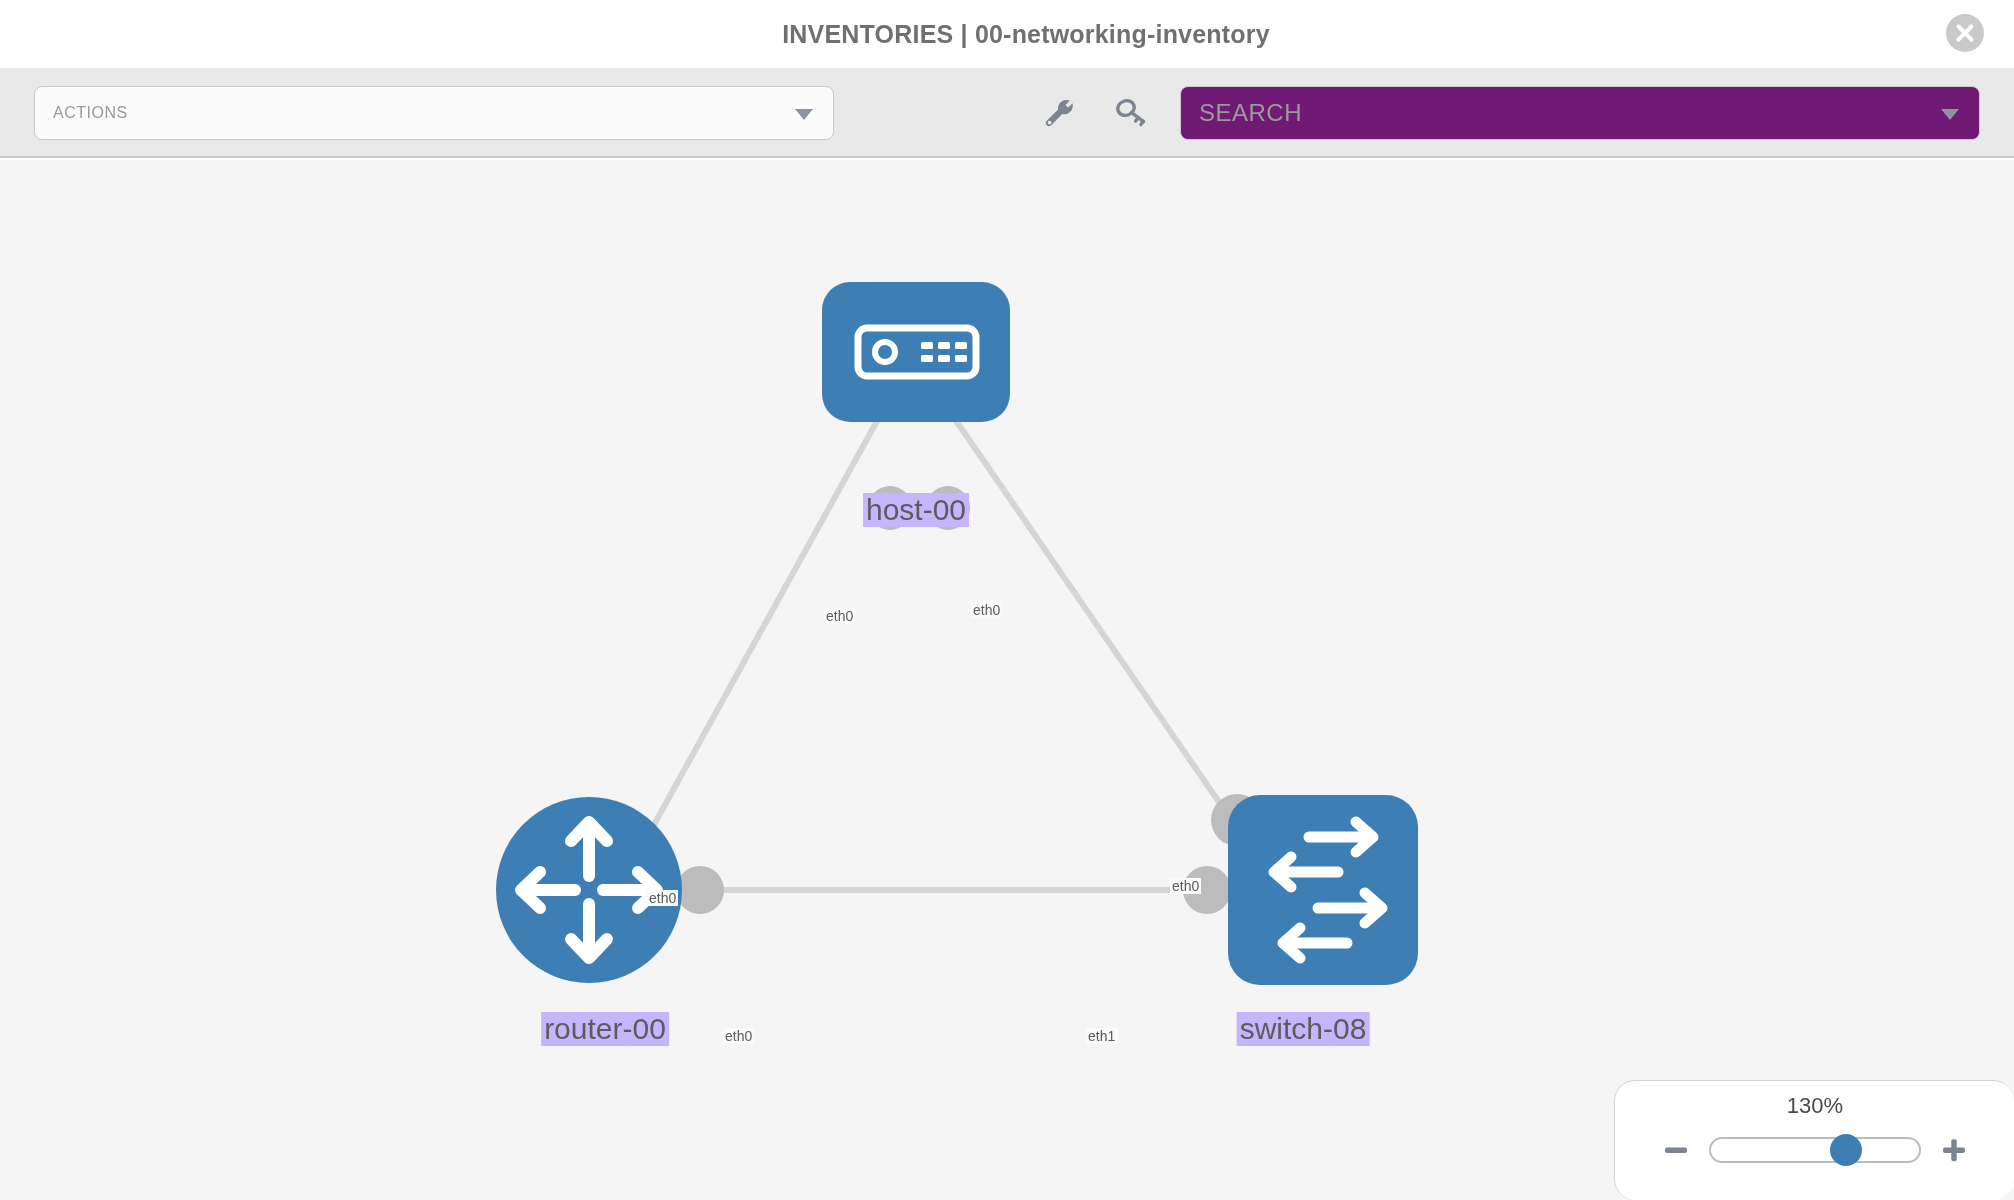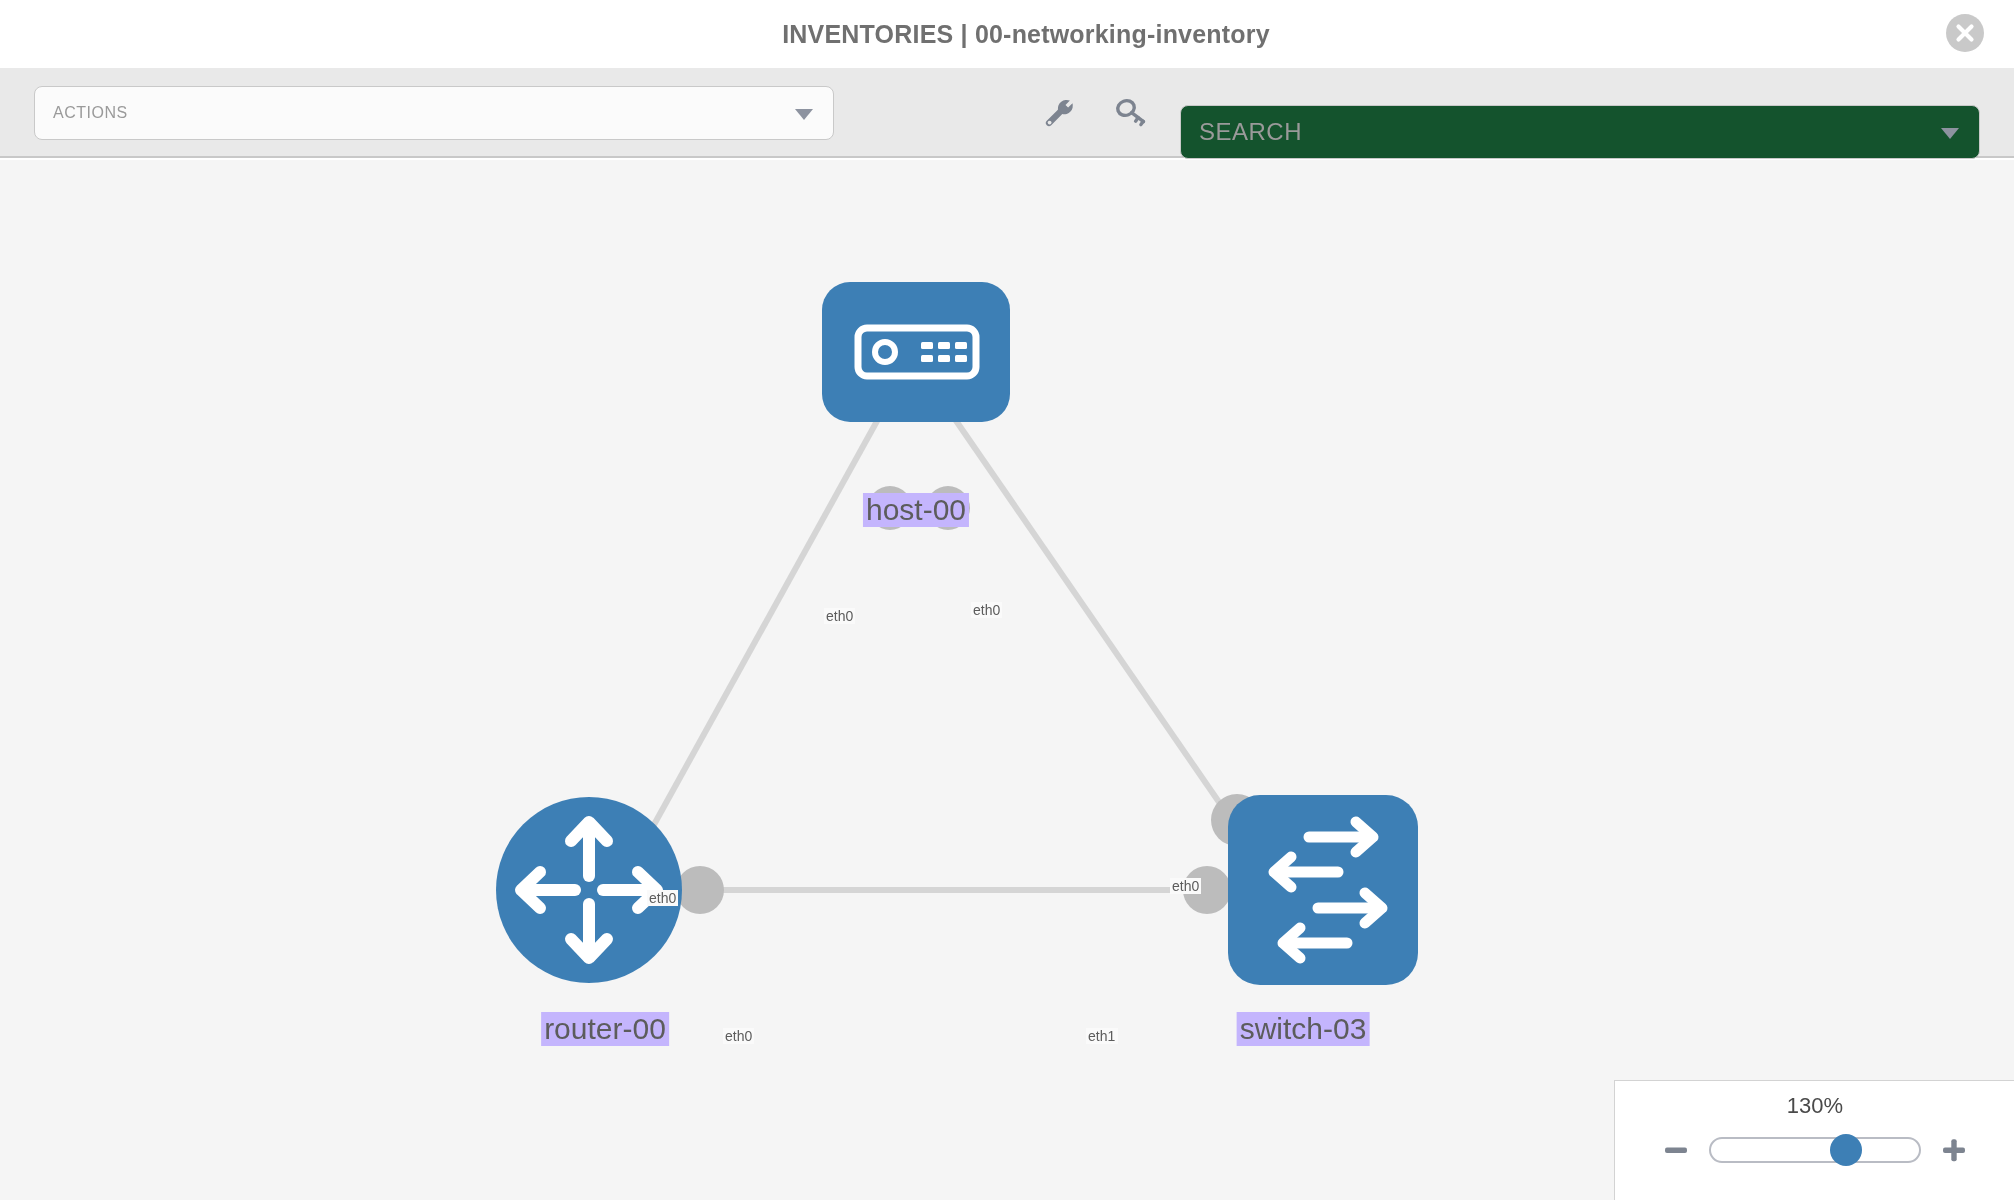--- a/index.html
+++ b/index.html
@@ -60,26 +60,25 @@
   }
   .tool-icons {
     position: absolute; left: 1040px; top: 18px;
     height: 54px; display: flex; align-items: center; gap: 34px;
   }
   .tool-icon { width: 38px; height: 38px; cursor: pointer; }
 
   .search-field {
     position: absolute; left: 1180px; top: 18px;
     width: 800px; height: 54px;
-    background: #14532d;
+    background: #701a75;
     border: 1px solid #c9c9c9;
     border-radius: 8px;
     display: flex; align-items: center;
     cursor: text;
-    margin-top: 19px;
   }
   .search-label {
     margin-left: 18px;
     font-size: 24px; color: #9a9a9a; letter-spacing: 0.5px;
   }
 
   
   .canvas {
     position: absolute; left: 0; top: 160px;
     width: 2014px; height: 1040px;
@@ -104,20 +103,21 @@
     white-space: nowrap;
   }
 
   
   .zoom-panel {
     position: absolute; right: 0; bottom: 0;
     width: 400px; height: 120px;
     background: #ffffff;
     border-left: 1px solid #d3d3d3;
     border-top: 1px solid #d3d3d3;
+    border-radius: 21px;
   }
   .zoom-value {
     position: absolute; top: 12px; left: 0; width: 400px;
     text-align: center;
     font-size: 22px; color: #4a4a4a;
   }
   .zoom-row {
     position: absolute; top: 46px; left: 0;
     width: 400px; height: 46px;
     display: flex; align-items: center; justify-content: center; gap: 16px;
@@ -250,21 +250,21 @@
           <path d="M1318 748 L1380 748"></path>
             <path d="M1365 733 L1382 748 L1365 763"></path>
           <path d="M1347 783 L1285 783"></path>
             <path d="M1300 768 L1283 783 L1300 798"></path>
         </g>
       </g>
     </svg>
 
     <div class="node-label" style="left:916px; top:333px;">host-00</div>
     <div class="node-label" style="left:589px; top:852px;margin-left:16px;">router-00</div>
-    <div class="node-label" style="left:1303px; top:852px;">switch-03</div>
+    <div class="node-label" style="left:1303px; top:852px;">switch-08</div>
 
     <div class="iface-label" style="left:824px; top:448px;">eth0</div>
     <div class="iface-label" style="left:971px; top:442px;">eth0</div>
     <div class="iface-label" style="left:647px; top:730px;">eth0</div>
     <div class="iface-label" style="left:1170px; top:718px;">eth0</div>
     <div class="iface-label" style="left:723px; top:868px;">eth0</div>
     <div class="iface-label" style="left:1099px; top:868px;">etl</div>
     <div class="iface-label" style="left:1086px; top:868px;">eth1</div>
 
     <div class="zoom-panel">

